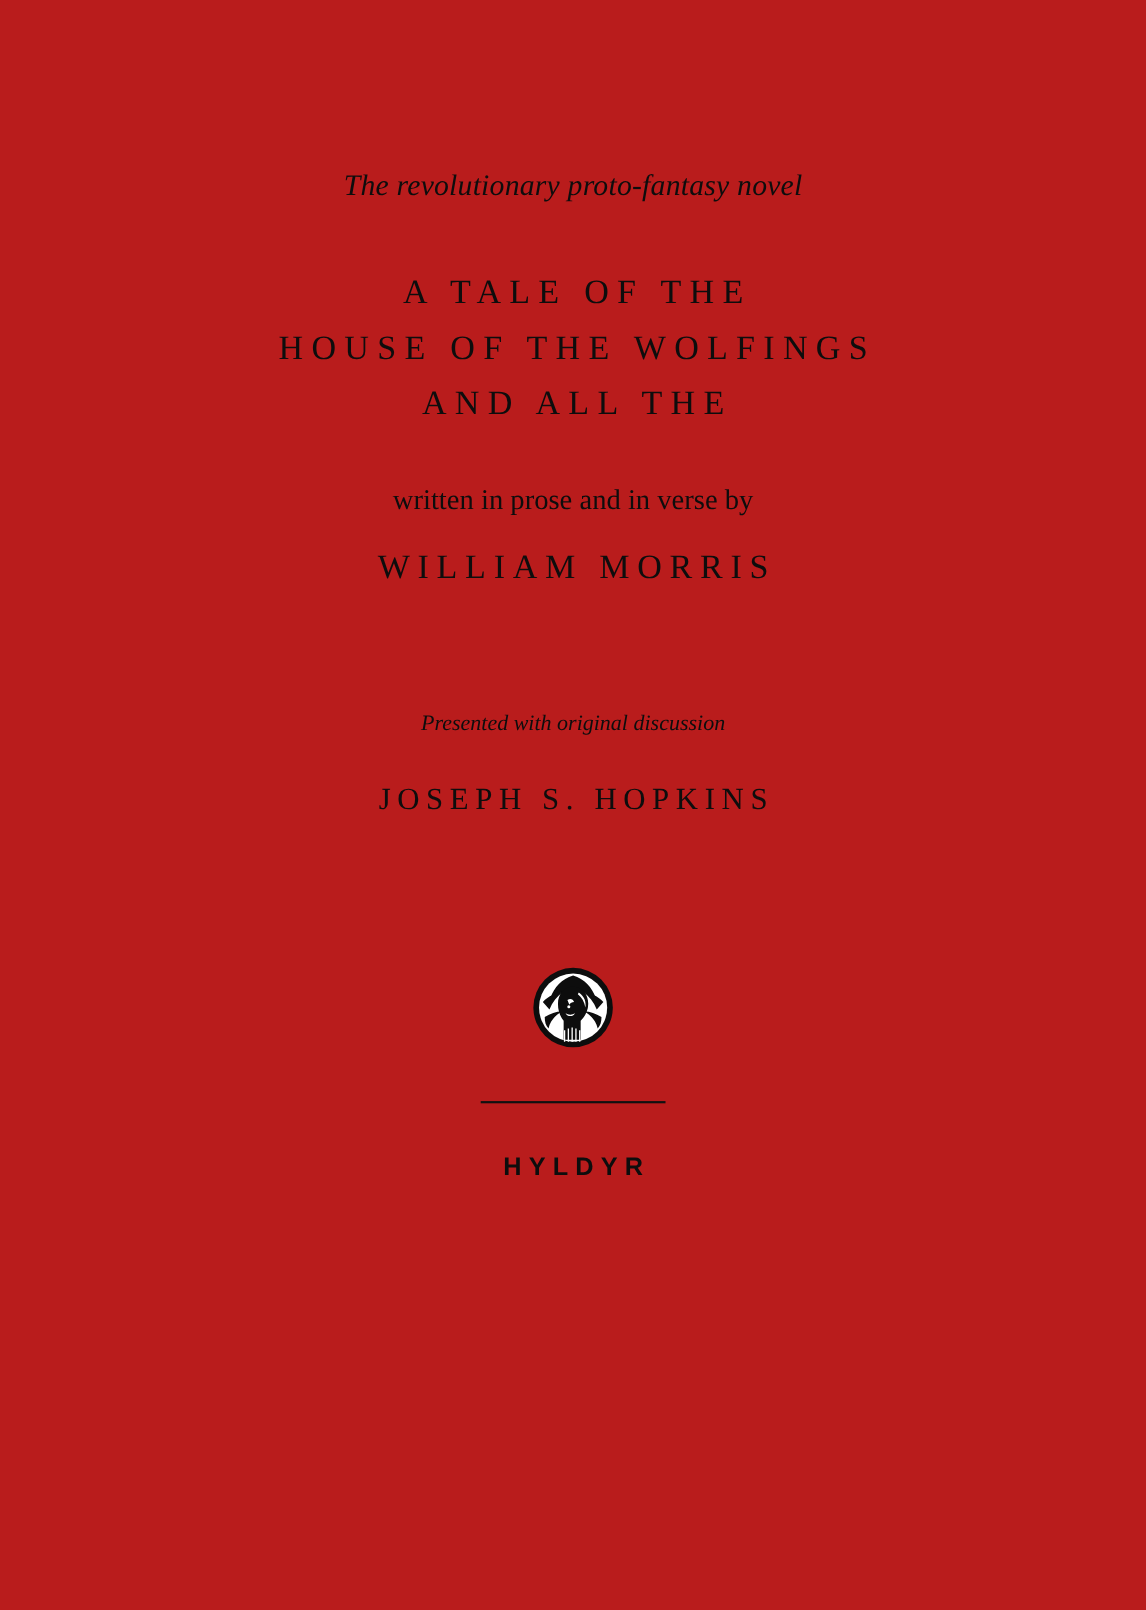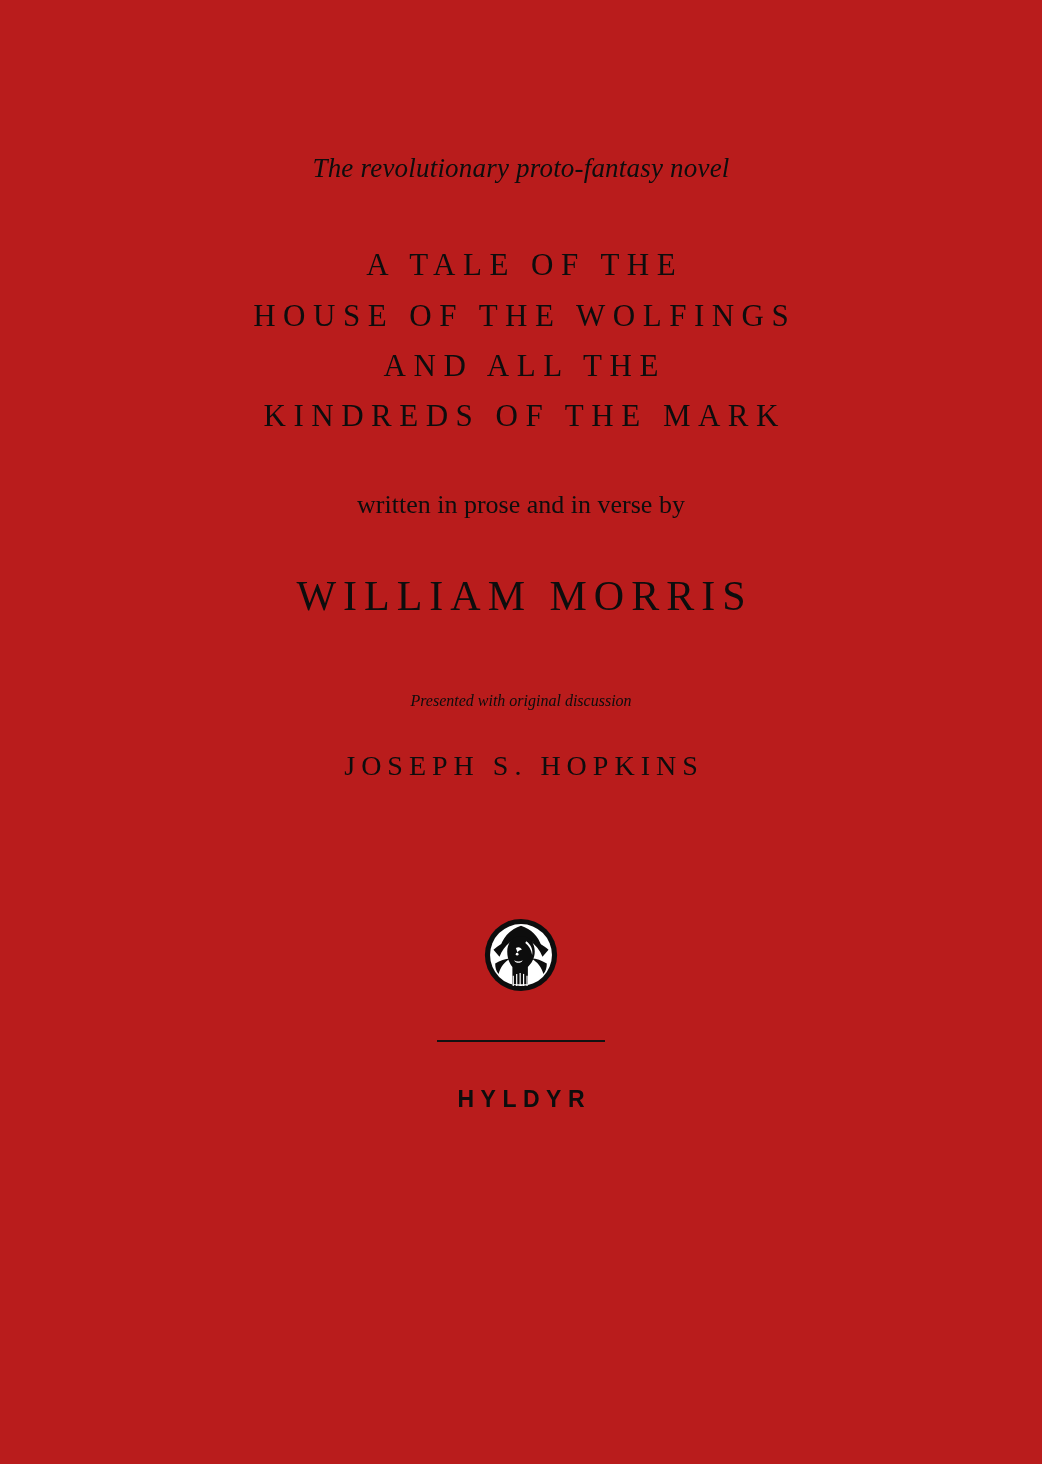--- a/index.html
+++ b/index.html
@@ -44,30 +44,30 @@
     white-space: nowrap;
   }
 
   .byline-intro {
     margin-top: 48px;
     font-size: 26px;
     line-height: 1.25;
   }
 
   .author {
-    margin-top: 50px;
-    font-size: 42px;
+    margin-top: 25px;
+    font-size: 31px;
     letter-spacing: 7px;
     text-indent: 7px;
   }
 
   .presenter-intro {
-    margin-top: 67px;
+    margin-top: 108px;
     font-style: italic;
-    font-size: 16px;
+    font-size: 20px;
     line-height: 1.72;
   }
 
   .presenter {
     margin-top: 36px;
     font-size: 28px;
     letter-spacing: 6px;
     text-indent: 6px;
   }
 
@@ -98,21 +98,20 @@
 
 <div class="page">
   <div class="content">
 
     <div class="tagline">The revolutionary proto-fantasy novel</div>
 
     <div class="title-block">
       <div class="title-line">A TALE OF THE</div>
       <div class="title-line">HOUSE OF THE WOLFINGS</div>
       <div class="title-line">AND ALL THE</div>
-      <div class="title-line">KINDREDS OF THE MARK</div>
     </div>
 
     <div class="byline-intro">written in prose and in verse by</div>
 
     <div class="author">WILLIAM MORRIS</div>
 
     <div class="presenter-intro">
       <div>Presented with original discussion</div>
     </div>
 

